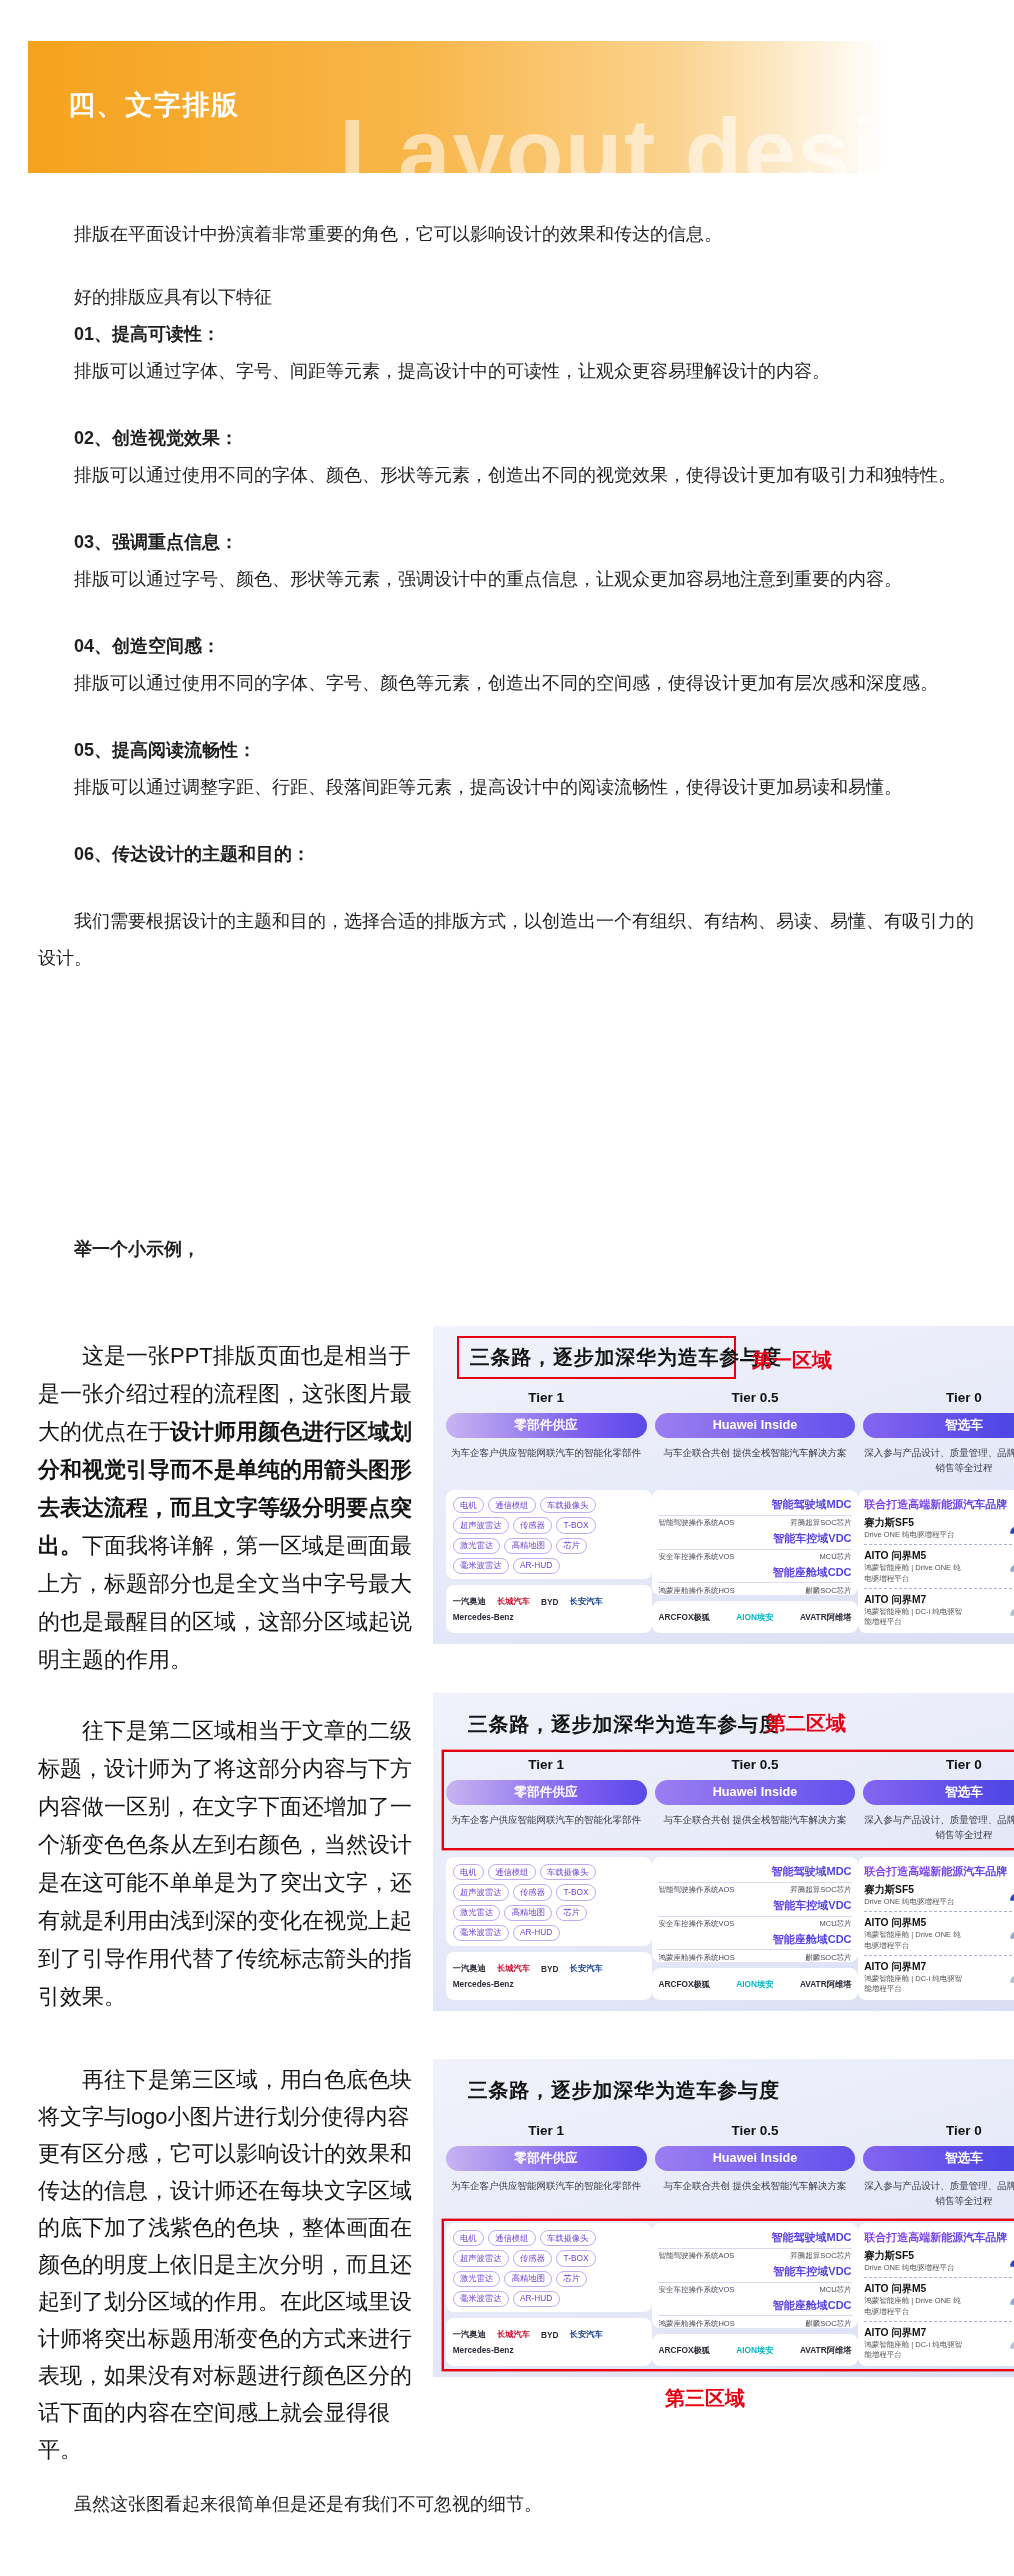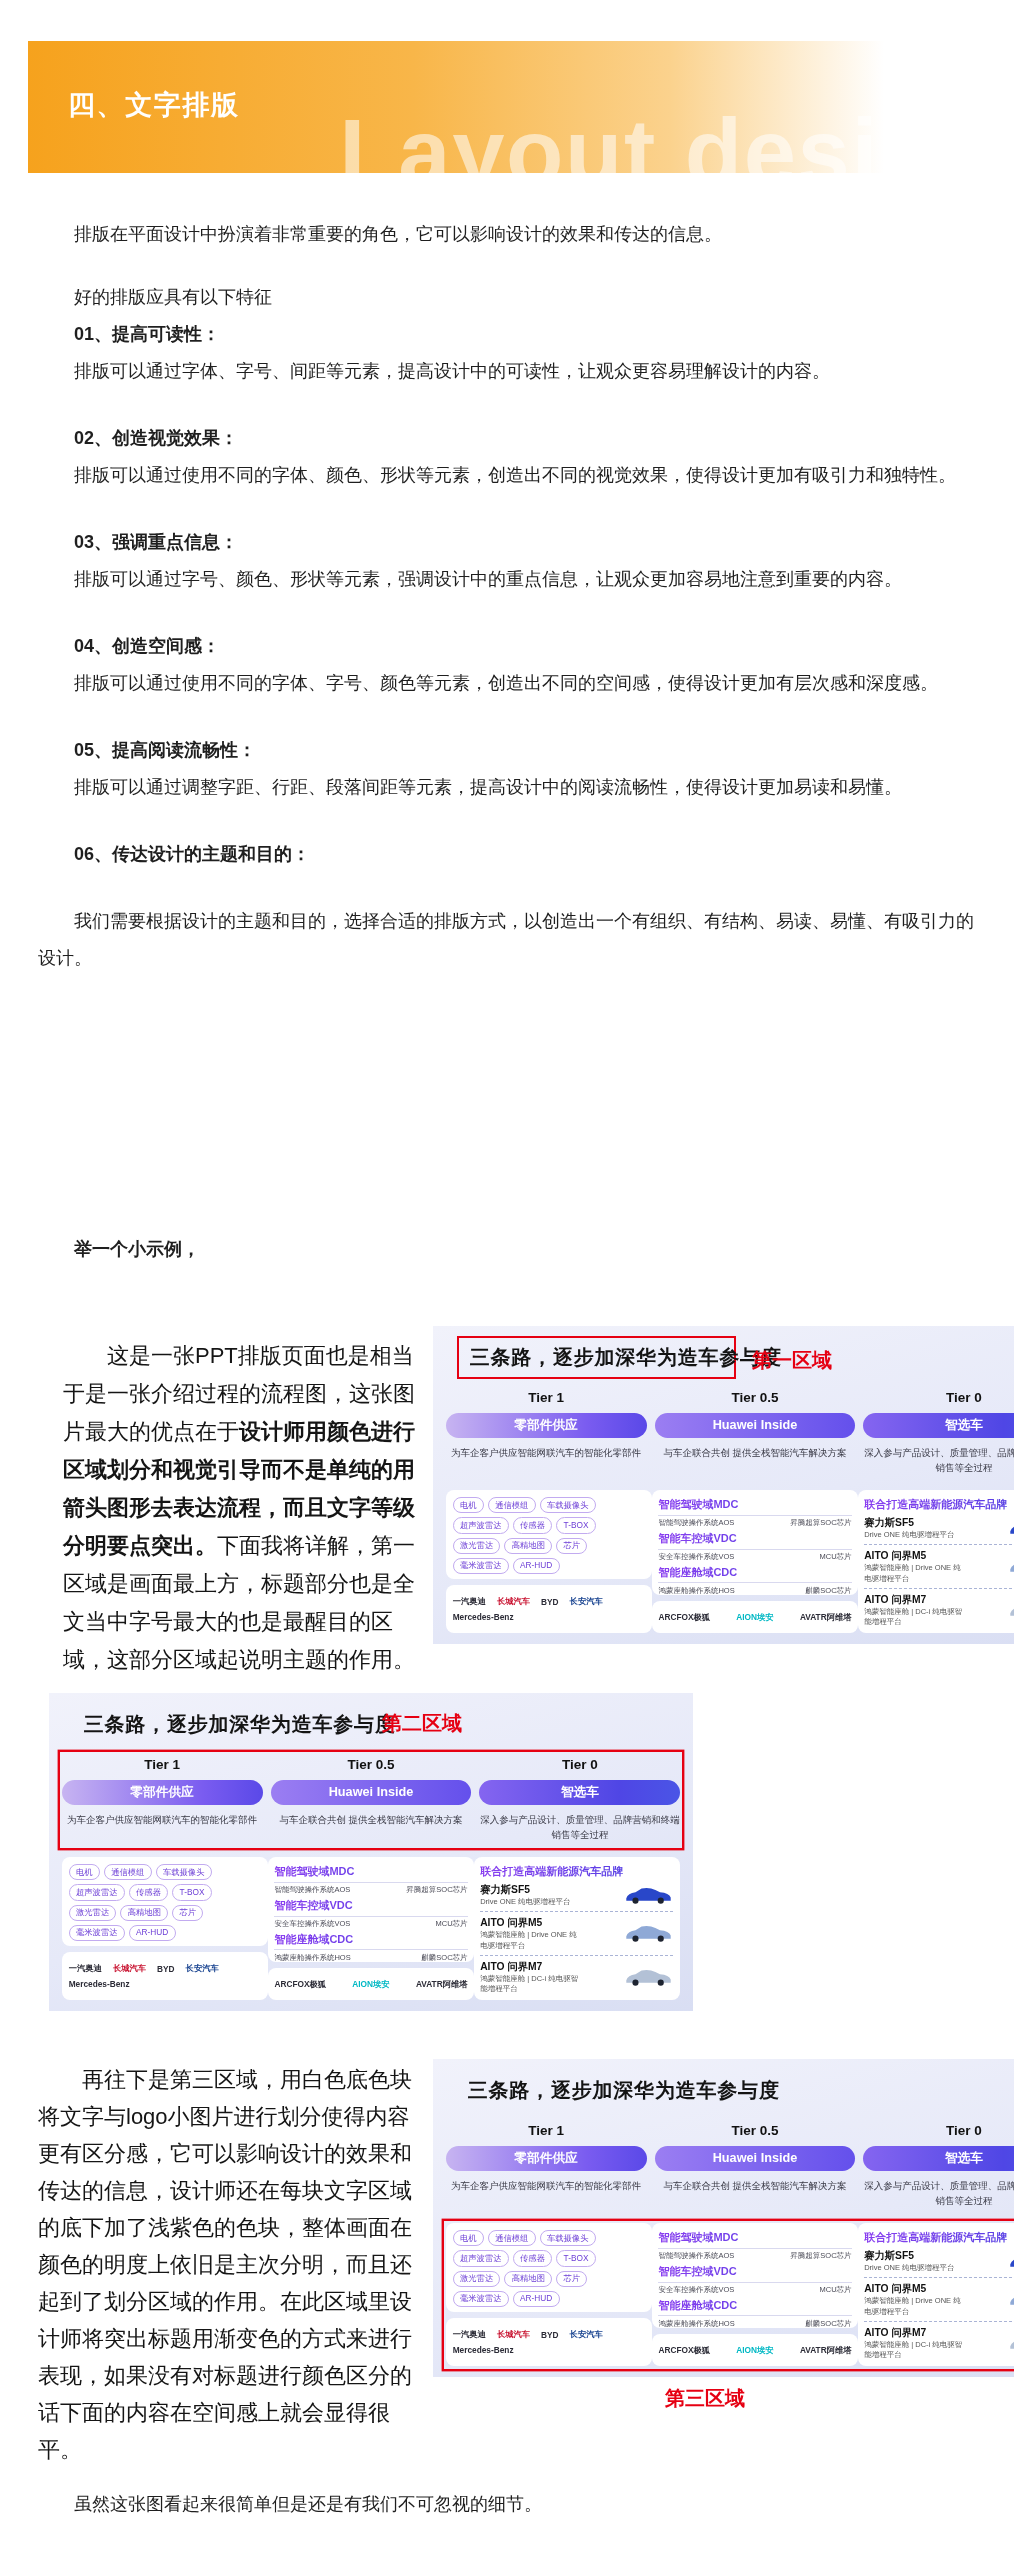--- a/index.html
+++ b/index.html
@@ -19,21 +19,21 @@
   .intro .h{font-weight:bold;}
   .mt33{margin-top:26px!important;} .mt36{margin-top:30px!important;}
 
   .example-heading{position:absolute;left:38px;top:1237px;font-size:18px;font-weight:bold;text-indent:2em;margin:0;}
 
   
   .ex{position:absolute;left:38px;width:939px;display:flex;align-items:flex-start;}
   .ex1{top:1326px;} .ex2{top:1693px;} .ex3{top:2059px;}
   .ex-text{width:385px;font-size:22px;line-height:38px;text-indent:2em;color:#151515;margin:0;}
   .ex3 .ex-text{line-height:37px;}
-  .ex1 .ex-text{padding-top:11px;margin-left:25px;} .ex2 .ex-text{padding-top:19px;} .ex3 .ex-text{padding-top:1.6px;}
+  .ex1 .ex-text{padding-top:11px;} .ex2 .ex-text{padding-top:19px;} .ex3 .ex-text{padding-top:1.6px;}
   .ex-text b{font-weight:bold;}
 
   .closing{position:absolute;left:38px;top:2486px;width:939px;font-size:18px;line-height:37px;text-indent:2em;margin:0;}
 
   
   .slide-wrap{position:relative;margin-left:11px;width:544px;flex:0 0 544px;}
   .slide{position:relative;width:644px;background:linear-gradient(165deg,#f1f2fb 0%,#e6e9f8 55%,#d9def3 100%);
          padding:9.5px 11px 8px 11px;box-sizing:border-box;}
   .title-box{display:flex;align-items:center;margin-left:12.7px;width:279px;height:43px;padding-left:11px;box-sizing:border-box;}
   .s1 .title-box{border:2.4px solid #e60012;}
@@ -60,21 +60,21 @@
   .chips-card{height:89px;}
   .chips{display:flex;flex-wrap:wrap;gap:4px;}
   .chip{font-size:8.3px;color:#6d3fd6;border:0.8px solid #c2abf0;border-radius:792px;padding:1.6px 6.3px;background:#fff;white-space:nowrap;}
   .logos-card{flex:1 1 auto;display:flex;align-items:center;}
   .logos{display:flex;flex-wrap:wrap;gap:4.8px 11px;align-items:center;}
   .logo{font-size:8.3px;font-weight:bold;color:#2b2b36;white-space:nowrap;}
   .logos.t1 .logo:nth-child(2){color:#c8102e;}
   .logos.t1 .logo:nth-child(4){color:#16418f;}
   .logos.t05 .logo:nth-child(2){color:#00b8c4;}
 
-  .domains-card{height:105px;}
+  .domains-card{height:105px;text-align:right;}
   .grad-text{background:linear-gradient(90deg,#8a3ff0,#4740e0);-webkit-background-clip:text;background-clip:text;color:transparent;}
   .domain-h{font-size:11px;font-weight:bold;border-bottom:1.6px solid #d9d9ef;padding-bottom:2.4px;margin-bottom:2.4px;}
   .domain{margin-bottom:3.2px;}
   .domain-items{display:flex;justify-content:space-between;font-size:7.5px;color:#4a4a56;margin-bottom:3.2px;}
   .t05-logos-card{height:32px;}
   .logos.t05{width:100%;justify-content:space-between;gap:3.2px;}
 
   .models-card{height:143px;}
   .t0-heading{font-size:11px;font-weight:bold;margin-bottom:4px;}
   .model{display:flex;align-items:center;justify-content:space-between;}
@@ -238,20 +238,21 @@
         </div>
       </div>
     </div>
   </div>
 </div>
       <span class="zone-label">第一区域</span>
     </div>
   </div>
 
   <div class="ex ex2">
+    <p class="ex-text">往下是第二区域相当于文章的二级标题，设计师为了将这部分内容与下方内容做一区别，在文字下面还增加了一个渐变色色条从左到右颜色，当然设计是在这可能不单单是为了突出文字，还有就是利用由浅到深的变化在视觉上起到了引导作用代替了传统标志箭头的指引效果。</p>
     <div class="slide-wrap s2">
       <div class="slide-mount">
   <div class="slide">
     <div class="title-box">
       <span class="slide-title">三条路，逐步加深华为造车参与度</span>
     </div>
     <div class="tier-grid">
       <div class="tier-col">
         <div class="tier-name">Tier 1</div>
         <div class="tier-pill pill0">零部件供应</div>

